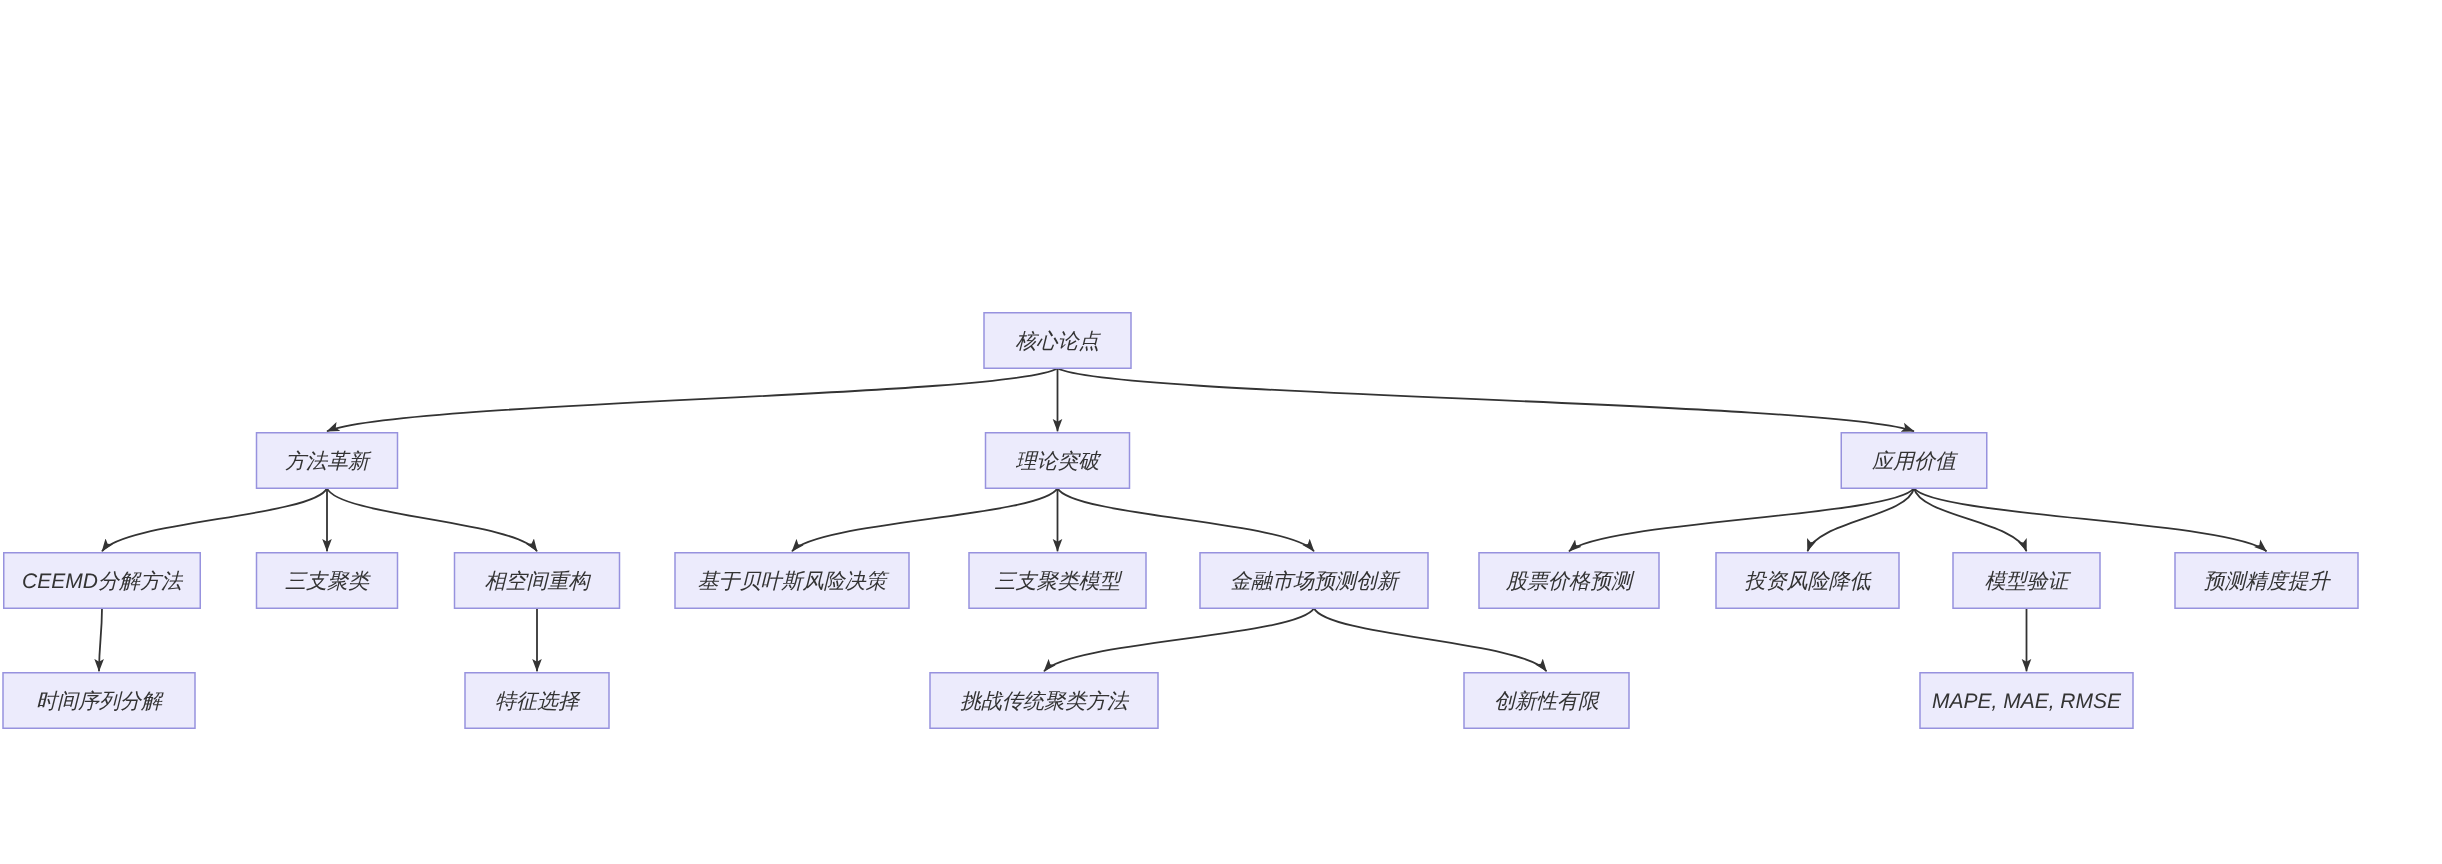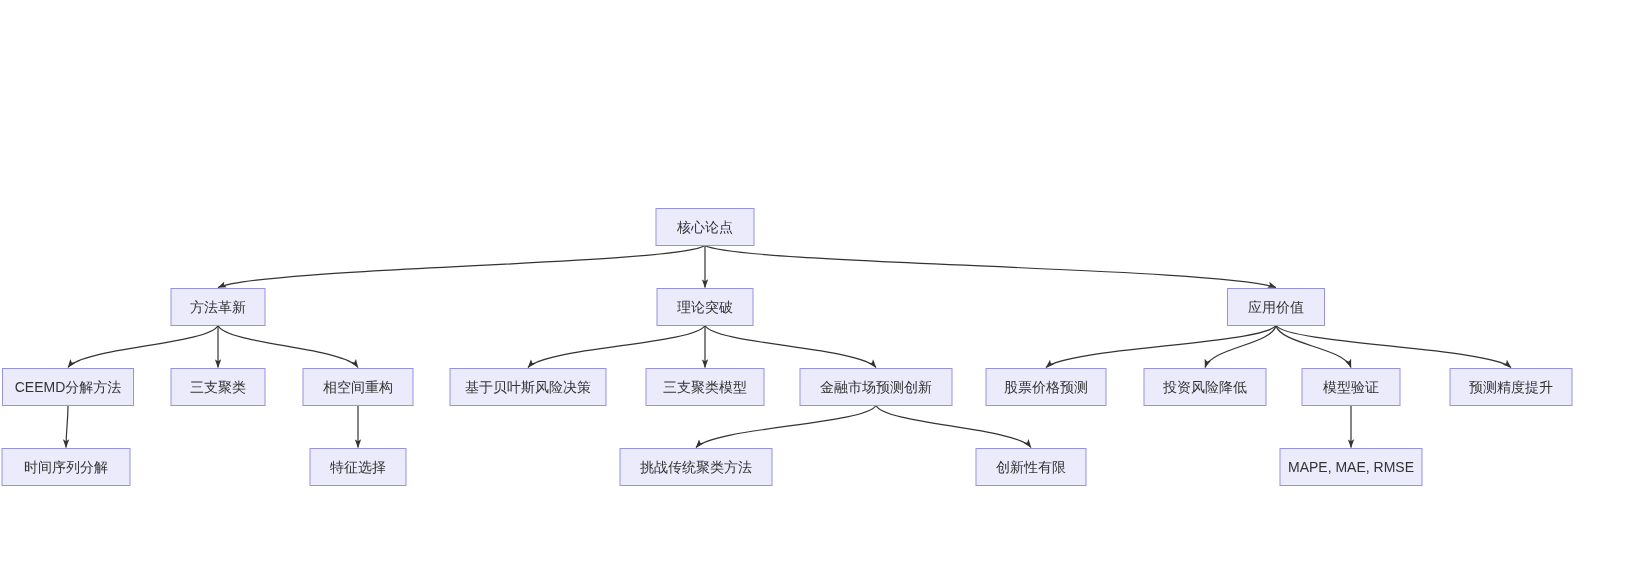--- a/index.html
+++ b/index.html
@@ -10,20 +10,21 @@
   body {
     width: 1628px;
     height: 576px;
     font-family: "Liberation Sans", "DejaVu Sans", sans-serif;
     overflow: hidden;
   }
   #diagram-root {
     position: relative;
     width: 1628px;
     height: 464px;
+    font-style: italic;
   }
   svg#flowchart {
     display: block;
     width: 1628px;
     height: 576px;
   }
   .node-rect {
     fill: #ECEBFC;
     stroke: #9792DE;
     stroke-width: 1;

